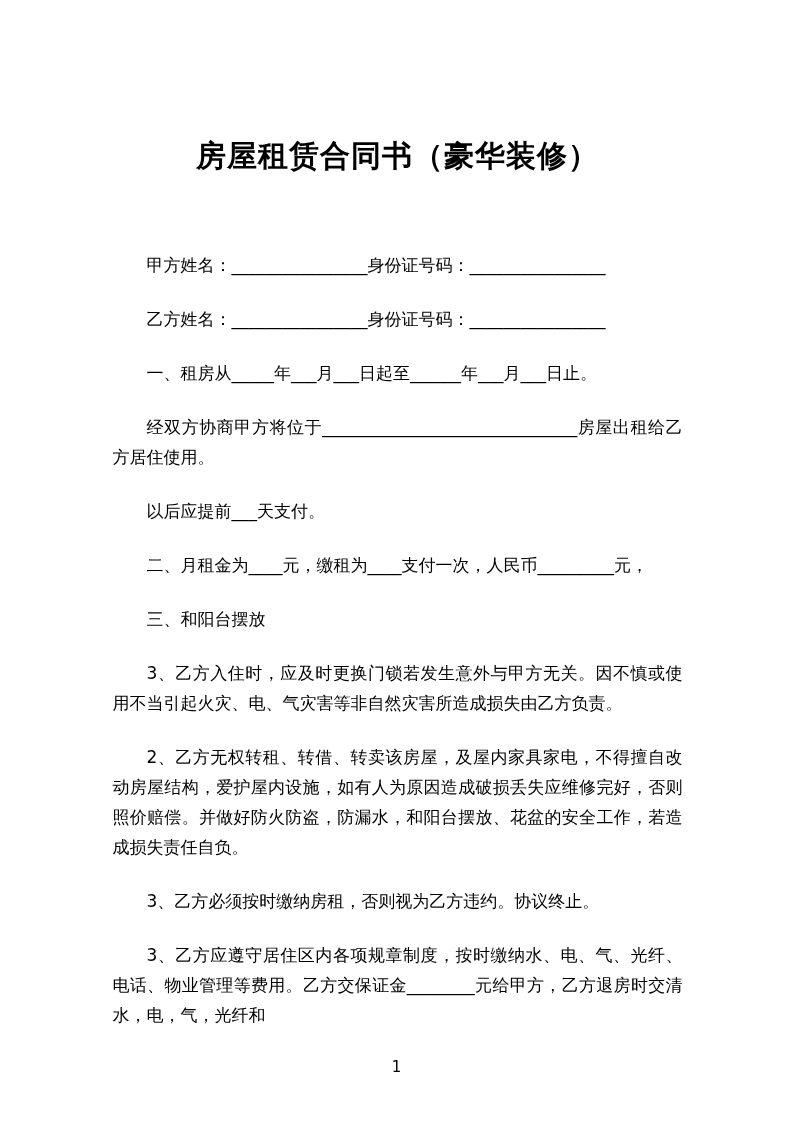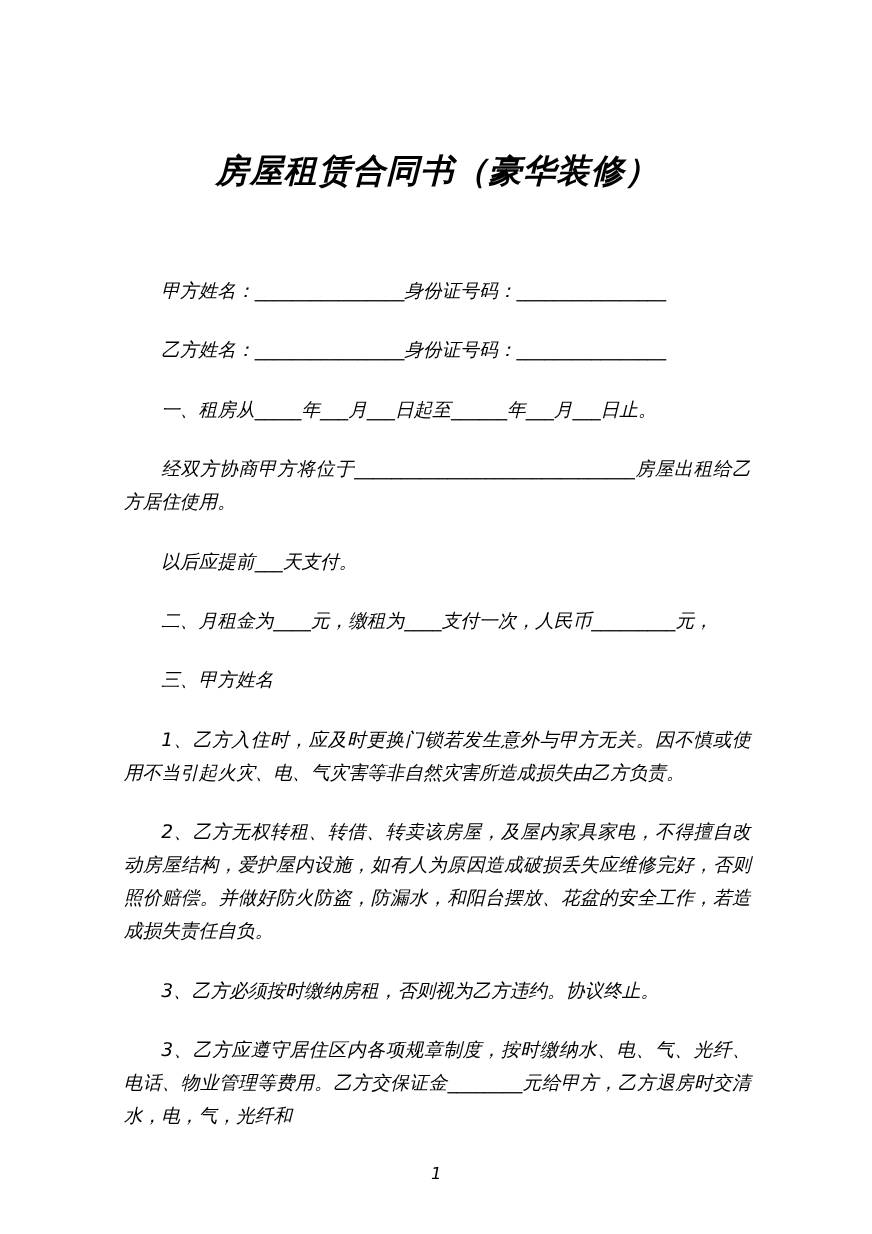--- a/index.html
+++ b/index.html
@@ -9,21 +9,20 @@
   }
   .page {
     position: relative;
     width: 736px;
     height: 1122px;
     margin: 0 auto;
     background: #ffffff;
     color: #000000;
     font-family: "DejaVu Sans", sans-serif;
     overflow: hidden;
-    font-style: italic;
   }
   .content {
     padding: 0 82px 0 84px;
   }
   .doc-title {
     padding-top: 136px;
     text-align: center;
     font-size: 30px;
     font-weight: 700;
     letter-spacing: 1px;
@@ -64,23 +63,23 @@
     <p class="para">乙方姓名：________________身份证号码：________________</p>
 
     <p class="para">一、租房从_____年___月___日起至______年___月___日止。</p>
 
     <p class="para">经双方协商甲方将位于______________________________房屋出租给乙方居住使用。</p>
 
     <p class="para">以后应提前___天支付。</p>
 
     <p class="para">二、月租金为____元，缴租为____支付一次，人民币_________元，</p>
 
-    <p class="para">三、甲方姓名</p>
+    <p class="para">三、和阳台摆放</p>
 
-    <p class="para">1、乙方入住时，应及时更换门锁若发生意外与甲方无关。因不慎或使用不当引起火灾、电、气灾害等非自然灾害所造成损失由乙方负责。</p>
+    <p class="para">3、乙方入住时，应及时更换门锁若发生意外与甲方无关。因不慎或使用不当引起火灾、电、气灾害等非自然灾害所造成损失由乙方负责。</p>
 
     <p class="para">2、乙方无权转租、转借、转卖该房屋，及屋内家具家电，不得擅自改动房屋结构，爱护屋内设施，如有人为原因造成破损丢失应维修完好，否则照价赔偿。并做好防火防盗，防漏水，和阳台摆放、花盆的安全工作，若造成损失责任自负。</p>
 
     <p class="para">3、乙方必须按时缴纳房租，否则视为乙方违约。协议终止。</p>
 
     <p class="para">3、乙方应遵守居住区内各项规章制度，按时缴纳水、电、气、光纤、电话、物业管理等费用。乙方交保证金________元给甲方，乙方退房时交清水，电，气，光纤和</p>
 
   </div>
 
   <div class="page-number">1</div>

